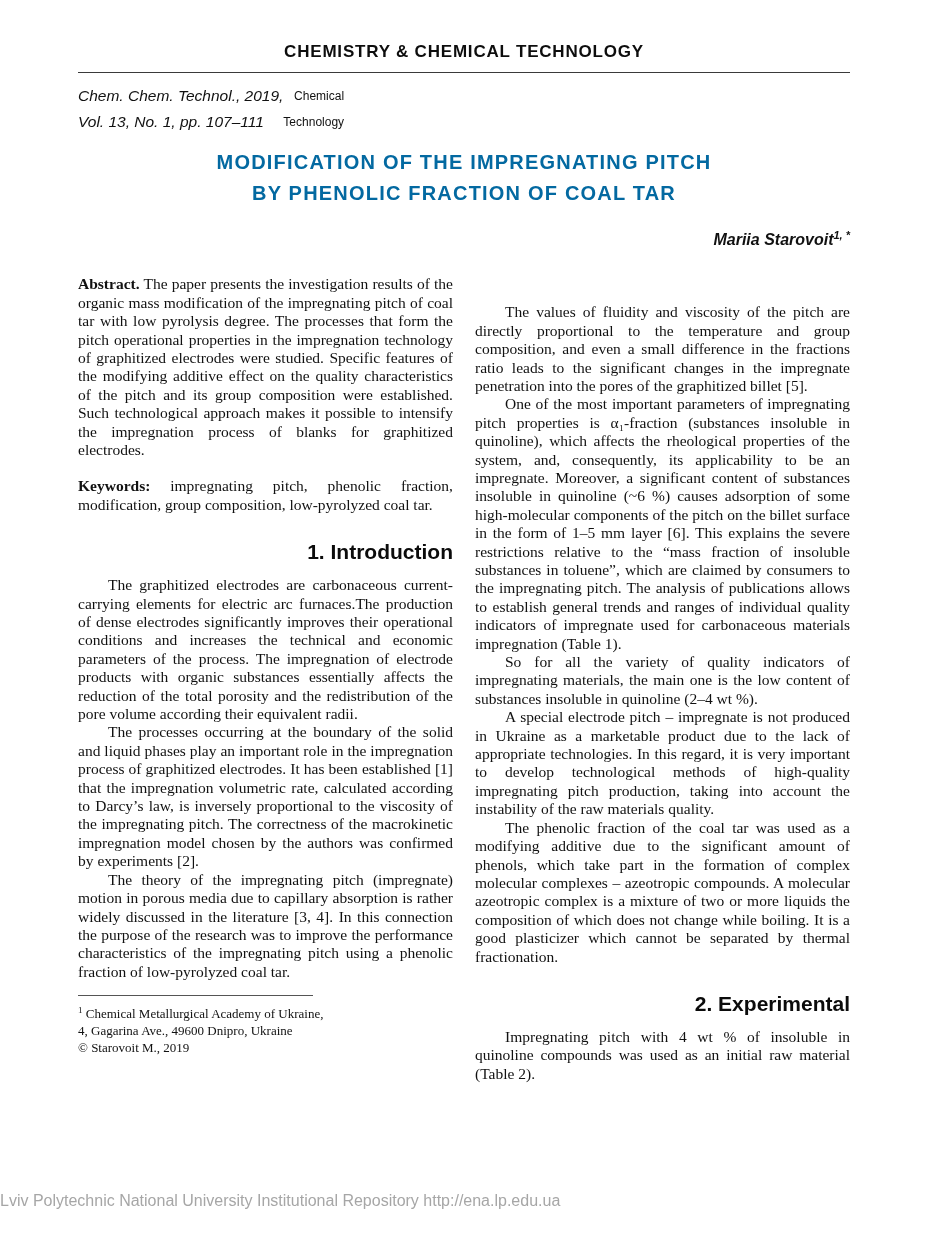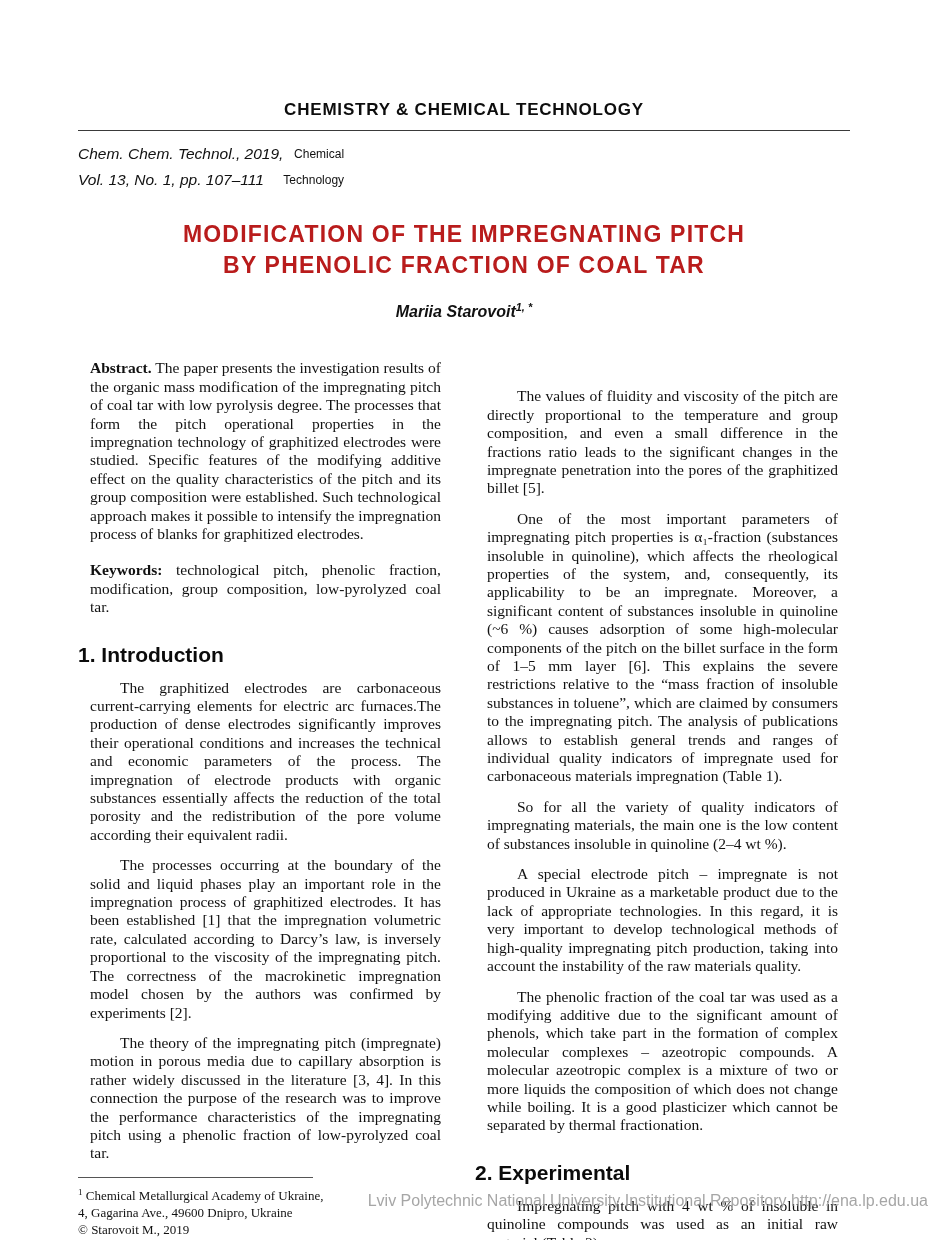--- a/index.html
+++ b/index.html
@@ -3,21 +3,21 @@
 <meta charset="utf-8">
 <style>
   html, body { margin: 0; padding: 0; background: #e8e8e8; }
   .page {
     position: relative;
     width: 928px;
     height: 1240px;
     background: #ffffff;
     margin: 0 auto;
     box-sizing: border-box;
-    padding: 100px 78px 0 78px;
+    padding: 42px 78px 0 78px;
     color: #111111;
     font-family: "Liberation Serif", serif;
     overflow: hidden;
   }
 
   
   .journal-name {
     text-align: center;
     font-family: "Liberation Sans", sans-serif;
     font-weight: bold;
@@ -43,32 +43,32 @@
   .citation-right {
     font-family: "Liberation Sans", sans-serif;
     font-weight: normal;
     font-size: 12px;
     line-height: 26px;
     text-align: right;
   }
 
   
   .paper-title {
-    margin-top: 26px;
+    margin-top: 12px;
     text-align: center;
     font-family: "Liberation Sans", sans-serif;
     font-weight: bold;
-    font-size: 23px;
+    font-size: 20px;
     letter-spacing: 1.2px;
     line-height: 31px;
-    color: #b91c1c;
+    color: #0369a1;
   }
   .paper-author {
     margin-top: 20px;
-    text-align: center;
+    text-align: right;
     font-family: "Liberation Sans", sans-serif;
     font-weight: bold;
     font-style: italic;
     font-size: 16px;
   }
   .paper-author sup { font-size: 11px; }
 
   
   .columns {
     display: flex;
@@ -77,34 +77,35 @@
   }
   .col { width: 375px; }
   .col-right { padding-top: 28px; }
 
   .doi-line {
     font-size: 15.5px;
     margin: 0 0 10px 0;
   }
 
   p.body-par {
-    margin: 12px;
+    margin: 0;
     font-size: 15.5px;
     line-height: 18.4px;
     text-align: justify;
   }
   p.indent { text-indent: 30px; }
   p.spaced-before { margin-top: 18px; }
 
   .section-heading {
     font-family: "Liberation Sans", sans-serif;
     font-weight: bold;
     font-size: 21px;
     margin: 26px 0 12px 0;
     color: #0b0b0b;
+    text-align: right;
   }
   .col-right .section-heading { }
 
   .bold-label { font-weight: bold; }
 
   
   .footnote { margin-top: 14px; }
   .footnote-rule {
     border: none;
     border-top: 1.2px solid #555;
@@ -117,21 +118,21 @@
   }
   .footnote-text sup { font-size: 9px; }
   .footnote-email { font-style: italic; }
 
   
   .repo-footer {
     position: absolute;
     left: 0;
     right: 0;
     top: 1192px;
-    text-align: right;
+    text-align: left;
     font-family: "Liberation Sans", sans-serif;
     font-size: 16px;
     color: #a6a6a6;
   }
 </style>
 </head>
 <body>
 
 <div class="page">
 
@@ -155,21 +156,21 @@
   </div>
 
   <div class="paper-author"><span>Mariia Starovoit</span><sup>1, *</sup></div>
 
   <div class="columns">
 
     <div class="col col-left">
 
       <p class="body-par"><span class="bold-label">Abstract.</span><span> The paper presents the investigation results of the organic mass modification of the impregnating pitch of coal tar with low pyrolysis degree. The processes that form the pitch operational properties in the impregnation technology of graphitized electrodes were studied. Specific features of the modifying additive effect on the quality characteristics of the pitch and its group composition were established. Such technological approach makes it possible to intensify the impregnation process of blanks for graphitized electrodes.</span></p>
 
-      <p class="body-par spaced-before"><span class="bold-label">Keywords:</span><span> technological pitch, phenolic fraction, modification, group composition, low-pyrolyzed coal tar.</span></p>
+      <p class="body-par spaced-before"><span class="bold-label">Keywords:</span><span> impregnating pitch, phenolic fraction, modification, group composition, low-pyrolyzed coal tar.</span></p>
 
       <div class="section-heading">1. Introduction</div>
 
       <p class="body-par indent">The graphitized electrodes are carbonaceous current-carrying elements for electric arc furnaces.The production of dense electrodes significantly improves their operational conditions and increases the technical and economic parameters of the process. The impregnation of electrode products with organic substances essentially affects the reduction of the total porosity and the redistribution of the pore volume according their equivalent radii.</p>
       <p class="body-par indent">The processes occurring at the boundary of the solid and liquid phases play an important role in the impregnation process of graphitized electrodes. It has been established [1] that the impregnation volumetric rate, calculated according to Darcy’s law, is inversely proportional to the viscosity of the impregnating pitch. The correctness of the macrokinetic impregnation model chosen by the authors was confirmed by experiments [2].</p>
       <p class="body-par indent">The theory of the impregnating pitch (impregnate) motion in porous media due to capillary absorption is rather widely discussed in the literature [3, 4]. In this connection the purpose of the research was to improve the performance characteristics of the impregnating pitch using a phenolic fraction of low-pyrolyzed coal tar.</p>
 
       <div class="footnote">
         <hr class="footnote-rule">
         <div class="footnote-text"><sup>1</sup><span> Chemical Metallurgical Academy of Ukraine,</span></div>

